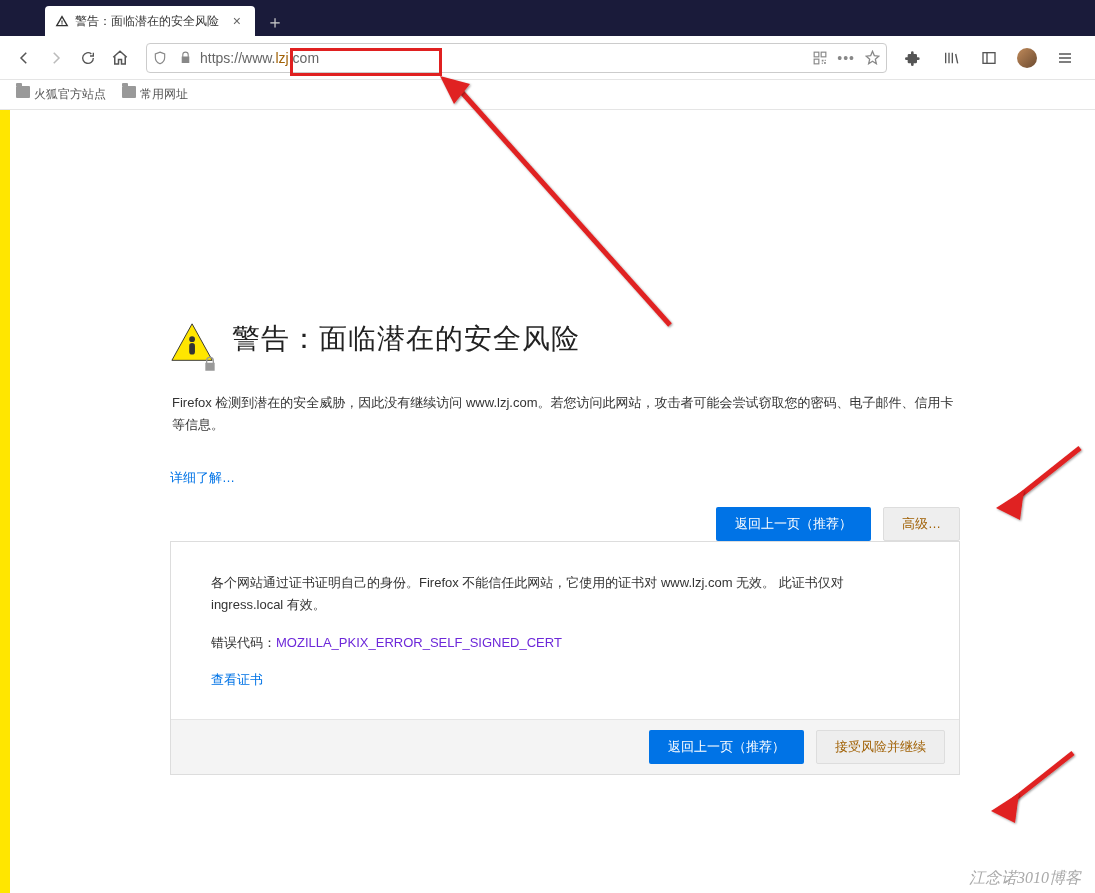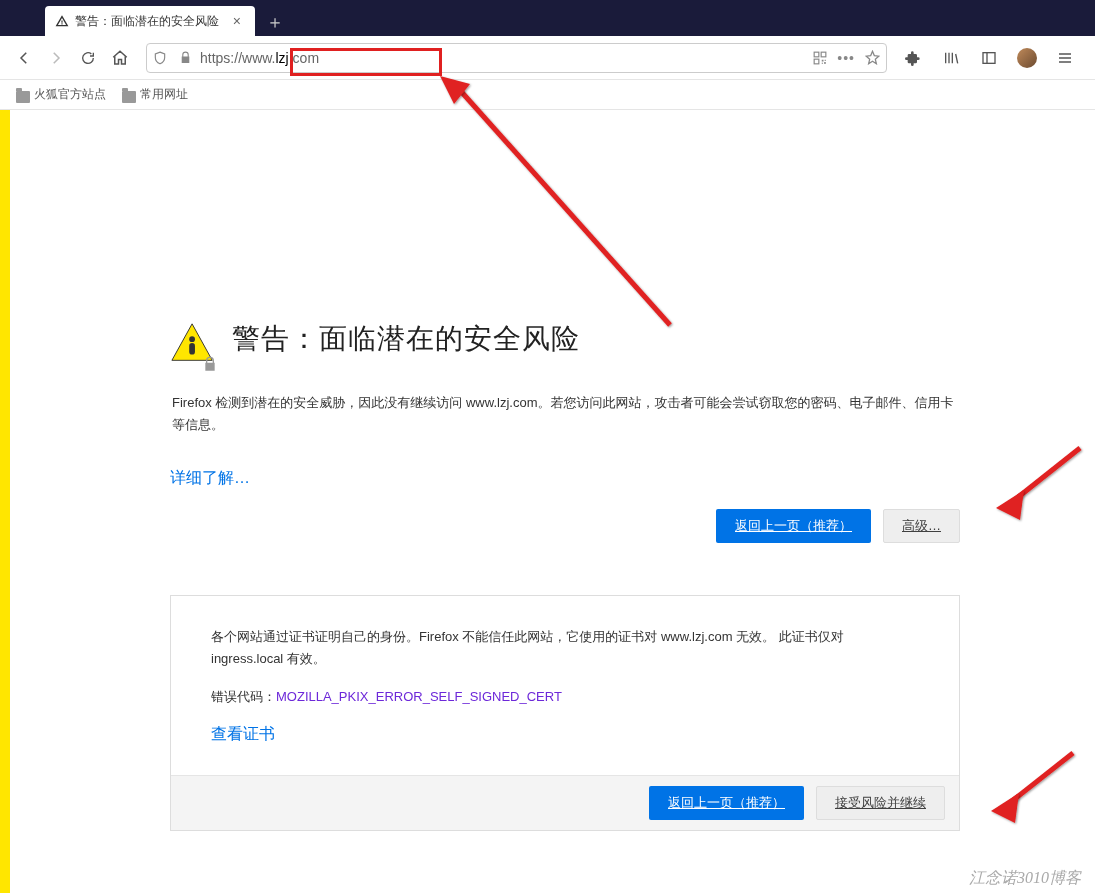--- a/index.html
+++ b/index.html
@@ -8,43 +8,43 @@
   .tabbar { height: 36px; background: #1a1b3a; display: flex; align-items: flex-end; padding-left: 45px; }
   .tab { background: #fff; height: 30px; display: flex; align-items: center; padding: 0 10px; min-width: 210px; border-top-left-radius:4px; border-top-right-radius:4px; font-size:12px; color:#333;}
   .tab .warn-icon { margin-right:6px; }
   .tab .close { margin-left:auto; font-size:14px; color:#666; padding:0 4px; cursor:pointer;}
   .newtab { width:28px; height:28px; display:flex; align-items:center; justify-content:center; color:#ccc; font-size:18px; margin-left:6px; cursor:pointer;}
   .toolbar { height:44px; background:#fff; border-bottom:1px solid #e5e5e5; display:flex; align-items:center; padding:0 10px; gap:4px;}
   .tb-btn { width:28px; height:28px; display:flex; align-items:center; justify-content:center; color:#555; cursor:pointer; border-radius:4px;}
   .urlbar { flex:1; height:30px; border:1px solid #ccc; border-radius:4px; display:flex; align-items:center; margin:0 8px; position:relative;}
   .urlbar .shield, .urlbar .lock { padding:0 6px; color:#888; font-size:13px;}
   .urlbar .url { flex:1; font-size:14px; color:#666; padding:0 2px;}
-  .urlbar .url .domain{ color:#000000; }
+  .urlbar .url .domain{ color:#a16207; }
   .urlbar .right { padding:0 6px; color:#888; font-size:14px; display:flex; gap:10px; align-items:center;}
   .url-highlight { position:absolute; border:3px solid #e02020; pointer-events:none; }
   .toolbar-right { display:flex; gap:10px; align-items:center; padding-right:6px;}
   .avatar-circle{ width:20px;height:20px;border-radius:50%; background:linear-gradient(135deg,#c08a5a,#6b4a30);}
   .bookmarks { height:30px; background:#fff; border-bottom:1px solid #e5e5e5; display:flex; align-items:center; padding:0 16px; gap:16px; font-size:12px; color:#555;}
-  .bm-item{display:flex;align-items:flex-end;gap:4px;cursor:pointer;}
+  .bm-item{display:flex;align-items:flex-start;gap:4px;cursor:pointer;}
   .folder-icon{width:14px;height:12px;background:#999;border-radius:1px;position:relative;}
   .folder-icon::before{content:"";position:absolute;top:-3px;left:0;width:6px;height:3px;background:#999;border-radius:1px 1px 0 0;}
   .content { flex:1; position:relative; background:#fff; display:flex;}
   .yellow-bar{ width:10px; background:#ffe600; }
   .error-page{flex:1; padding:0; position:relative;}
   .err-body{ max-width:790px; margin-left:160px; margin-top:210px; position:relative;}
   .err-head{ display:flex; align-items:flex-start; gap:18px; margin-bottom:24px;}
   .warn-tri{ position:relative; width:44px; }
   .err-title{ font-size:28px; font-weight:400; color:#222; letter-spacing:1px;}
   .err-para{ font-size:13px; line-height:1.7; color:#333; margin-bottom:32px; padding-left:2px;}
-  .link{ color:#0073e6; font-size:16px; cursor:pointer;}
+  .link{ color:#0073e6; font-size:13px; cursor:pointer;}
   .btn-row{ display:flex; justify-content:flex-end; gap:12px; margin-top:20px;}
-  .btn{ padding:7px 18px; font-size:13px; border:1px solid transparent; cursor:pointer; border-radius:2px;text-decoration:underline;}
+  .btn{ padding:7px 18px; font-size:13px; border:1px solid transparent; cursor:pointer; border-radius:2px;}
   .btn-primary{ background:#0073e6; color:#fff;}
-  .btn-secondary{ background:#eee; color:#404040; border-color:#ddd;}
-  .adv-panel{ border:1px solid #ddd; margin-top:52px; background:#fff;}
+  .btn-secondary{ background:#eee; color:#a16207; border-color:#ddd;}
+  .adv-panel{ border:1px solid #ddd; background:#fff;}
   .adv-inner{ padding:30px 40px 10px 40px;}
   .adv-inner p{ font-size:13px; line-height:1.7; color:#333; margin-bottom:16px;}
   .adv-inner .err-code{ color:#6d28d9;}
   .adv-footer{ background:#f4f4f4; padding:10px 14px; display:flex; justify-content:flex-end; gap:12px; border-top:1px solid #e5e5e5;}
   .watermark{ position:absolute; right:14px; bottom:4px; font-size:16px; font-style:italic; color:#aaa; font-family:"KaiTi",serif;}
   svg{display:block;}
   .arrow { position:absolute; pointer-events:none; }
 </style>
 </head>
 <body>

